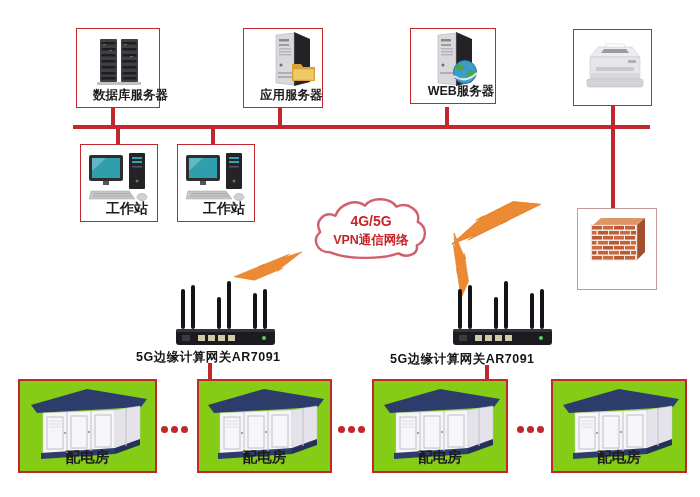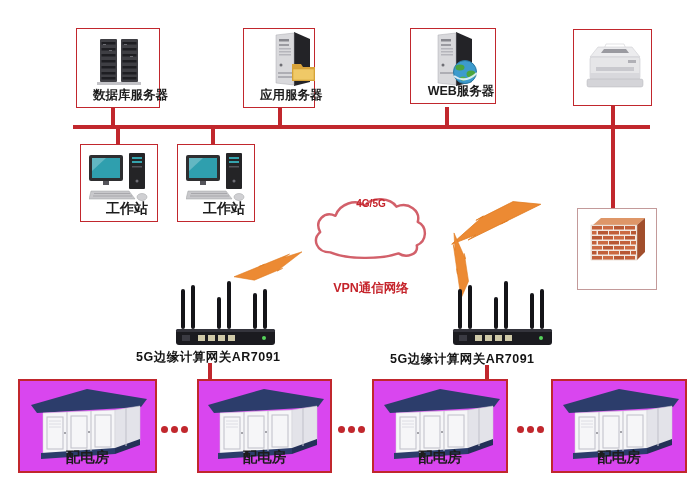--- a/index.html
+++ b/index.html
@@ -4,21 +4,21 @@
 <style>
   html,body{margin:0;padding:0;background:#ffffff;}
   #canvas{
     position:relative;width:700px;height:497px;margin:0 auto;background:#ffffff;
     font-family:"Liberation Sans","DejaVu Sans",sans-serif;overflow:hidden;
   }
   .node{position:absolute;background:#ffffff;border:1.5px solid #c1272d;box-sizing:border-box;}
   .node-label{position:absolute;left:16px;right:0;bottom:3px;text-align:center;
     font-size:12.5px;font-weight:600;color:#1c1c1c;white-space:nowrap;}
   .big-label{font-size:14px;}
-  .room{position:absolute;background:#d946ef;border:2px solid #c1272d;box-sizing:border-box;}
+  .room{position:absolute;background:#84cc16;border:2px solid #c1272d;box-sizing:border-box;}
   .room-label{position:absolute;left:0;right:0;bottom:4px;text-align:center;
     font-size:14.5px;font-weight:600;color:#1c1c1c;}
   .vline{position:absolute;width:4px;background:#c1272d;}
   .hline{position:absolute;height:4px;background:#c1272d;}
   .icon{position:absolute;}
   .dots{position:absolute;display:flex;gap:3px;}
   .dot{width:7px;height:7px;border-radius:50%;background:#c1272d;}
   .cloud-wrap{position:absolute;}
   .cloud-text{position:absolute;left:0;right:0;text-align:center;color:#c5242b;font-weight:bold;}
   .gw-label{position:absolute;text-align:left;font-size:12.5px;font-weight:600;
@@ -65,21 +65,21 @@
       <g fill="#6c6c72">
         <rect x="7" y="8" width="3" height="1"></rect>
           <rect x="13" y="14" width="3" height="1"></rect>
         <rect x="28" y="8" width="3" height="1"></rect>
           <rect x="34" y="20" width="3" height="1"></rect>
       </g>
     </svg>
     <div class="node-label">数据库服务器</div>
   </div>
 
-  <div class="node" style="left:243px;top:28px;width:72px;height:80px;">
+  <div class="node" style="left:243px;top:28px;width:80px;height:80px;">
     <svg class="icon" style="left:20px;top:3px;" width="56" height="54" viewBox="0 0 56 54">
       <polygon points="30,0 46,7 46,50 30,54" fill="#232327"></polygon>
       <polygon points="12,3 30,1 30,53 12,51" fill="#d9d9dc" stroke="#ababb0" stroke-width="0.5"></polygon>
       <rect x="15" y="7" width="10" height="2.5" fill="#87878d"></rect>
       <rect x="15" y="12" width="10" height="2" fill="#9b9ba1"></rect>
       <rect x="15" y="16" width="12" height="1.5" fill="#b5b5bb"></rect>
       <rect x="15" y="19" width="12" height="1.5" fill="#b5b5bb"></rect>
       <rect x="15" y="22" width="12" height="1.5" fill="#b5b5bb"></rect>
       <circle cx="17" cy="33" r="1.5" fill="#6e6e74"></circle>
       <rect x="14" y="40" width="14" height="2" fill="#aeaeb4"></rect>
@@ -158,22 +158,22 @@
       <line x1="4" y1="45" x2="43" y2="45" stroke="#9fa0a3" stroke-width="0.8"></line>
       <ellipse cx="53" cy="46" rx="5" ry="3.5" fill="#d0d0d3" stroke="#9fa0a3" stroke-width="0.5"></ellipse>
     </svg>
     <div class="node-label big-label">工作站</div>
   </div>
 
   <div class="cloud-wrap" style="left:308px;top:194px;width:126px;height:68px;">
     <svg width="126" height="68" viewBox="0 0 124 66" style="position:absolute;left:0;top:0;">
       <path d="M22,57 C8,57 4,44 12,37 C6,26 16,16 27,21 C31,9 47,4 56,11 C63,2 81,3 87,12 C99,7 111,16 108,27 C118,32 117,46 107,50 C109,59 97,63 89,58 C72,64 38,64 22,57 Z" fill="#ffffff" stroke="#d2606a" stroke-width="2.4" stroke-linejoin="round"></path>
     </svg>
-    <div class="cloud-text" style="top:4px;font-size:10px;">4G/5G</div>
-    <div class="cloud-text" style="top:38px;font-size:12.5px;margin-top:48px;">VPN通信网络</div>
+    <div class="cloud-text" style="top:19px;font-size:14px;">4G/5G</div>
+    <div class="cloud-text" style="top:38px;font-size:12.5px;">VPN通信网络</div>
   </div>
 
   <svg class="bolt" style="left:234px;top:246px;transform:rotate(180deg);" width="68" height="40" viewBox="0 0 120 50">
     <polygon points="0,50 44,16 34,21 84,0 120,6 66,28 76,24 22,46 32,40" fill="#ec8a33" stroke="#e07c22" stroke-width="1" stroke-linejoin="round"></polygon>
   </svg>
   <svg class="bolt" style="left:450px;top:202px;transform:rotate(-4deg);" width="92" height="40" viewBox="0 0 120 50">
     <polygon points="0,50 44,16 34,21 84,0 120,6 66,28 76,24 22,46 32,40" fill="#ec8a33" stroke="#e07c22" stroke-width="1" stroke-linejoin="round"></polygon>
   </svg>
   <svg class="bolt" style="left:428px;top:247px;transform:rotate(104deg);" width="62" height="38" viewBox="0 0 120 50">
     <polygon points="0,50 44,16 34,21 84,0 120,6 66,28 76,24 22,46 32,40" fill="#ec8a33" stroke="#e07c22" stroke-width="1" stroke-linejoin="round"></polygon>

